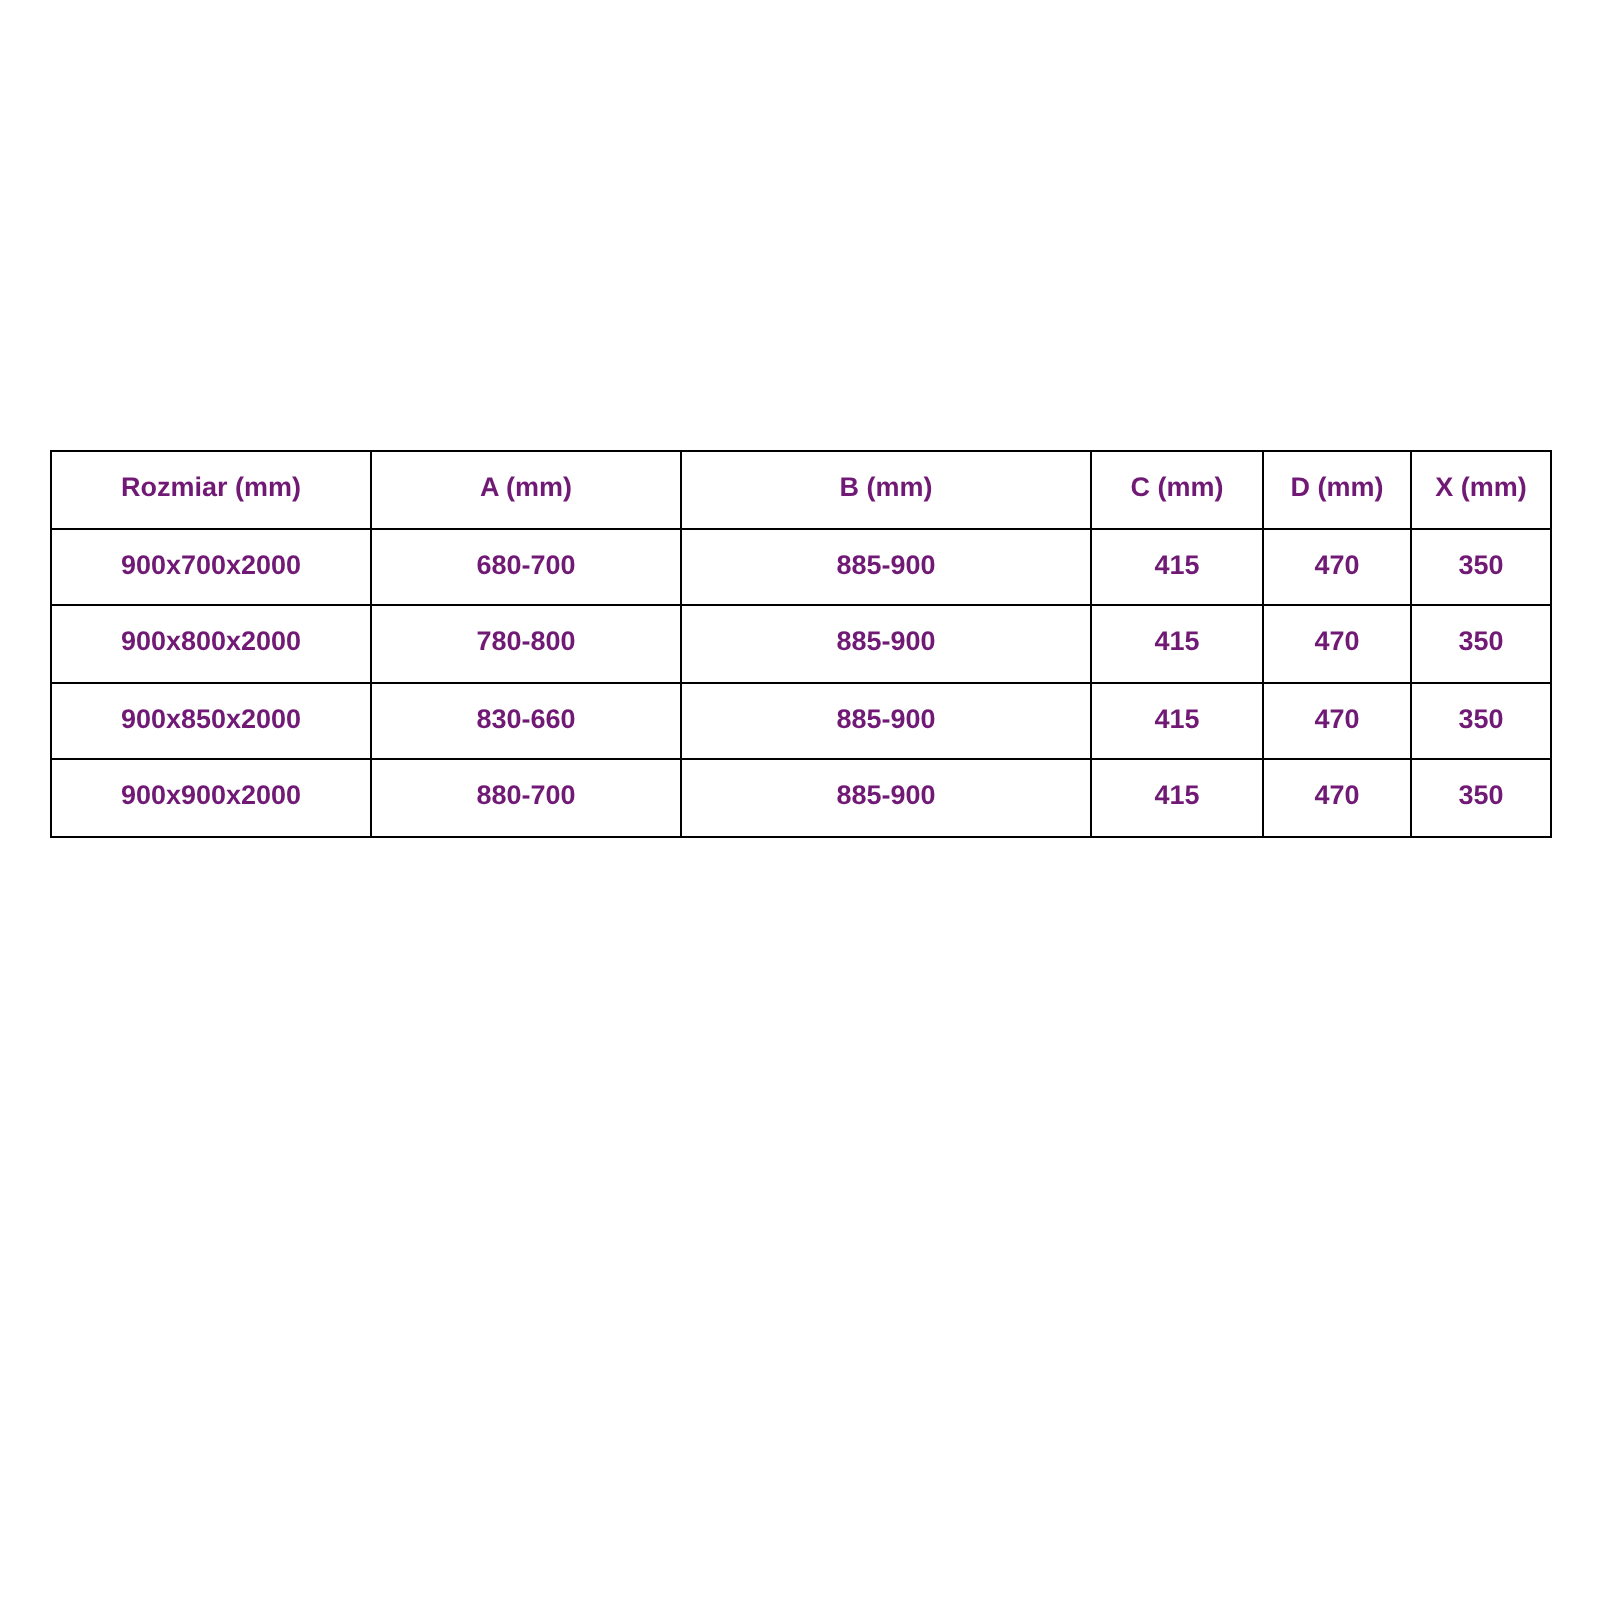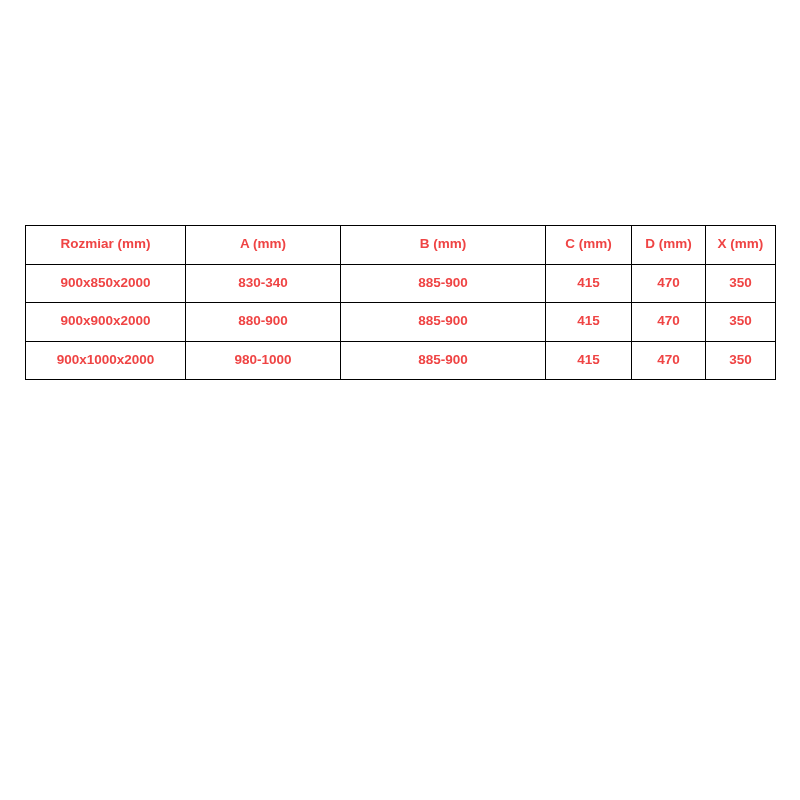--- a/index.html
+++ b/index.html
@@ -33,21 +33,21 @@
   }
   table.spec td, table.spec th {
     border: 1px solid #000000;
     text-align: center;
     vertical-align: middle;
     font-size: 13.5px;
     font-weight: bold;
     padding: 0;
     height: 37.5px;
     line-height: 1.1;
-    color: #ef4444;
+    color: #701a75;
   }
   table.spec th {
     font-size: 13.5px;
   }
   
   col.c0 { width: 160px; }
   col.c1 { width: 155px; }
   col.c2 { width: 205px; }
   col.c3 { width: 86px; }
   col.c4 { width: 74px; }
@@ -72,38 +72,46 @@
           <th>Rozmiar (mm)</th>
           <th>A (mm)</th>
           <th>B (mm)</th>
           <th>C (mm)</th>
           <th>D (mm)</th>
           <th>X (mm)</th>
         </tr>
       </thead>
       <tbody>
         <tr>
+          <td>900x700x2000</td>
+          <td>680-700</td>
+          <td>885-900</td>
+          <td>415</td>
+          <td>470</td>
+          <td>350</td>
+        </tr>
+        <tr>
+          <td>900x800x2000</td>
+          <td>780-800</td>
+          <td>885-900</td>
+          <td>415</td>
+          <td>470</td>
+          <td>350</td>
+        </tr>
+        <tr>
           <td>900x850x2000</td>
-          <td>830-340</td>
+          <td>830-660</td>
           <td>885-900</td>
           <td>415</td>
           <td>470</td>
           <td>350</td>
         </tr>
         <tr>
           <td>900x900x2000</td>
-          <td>880-900</td>
-          <td>885-900</td>
-          <td>415</td>
-          <td>470</td>
-          <td>350</td>
-        </tr>
-        <tr>
-          <td>900x1000x2000</td>
-          <td>980-1000</td>
+          <td>880-700</td>
           <td>885-900</td>
           <td>415</td>
           <td>470</td>
           <td>350</td>
         </tr>
       </tbody>
     </table>
   </div>
 </div>
 

